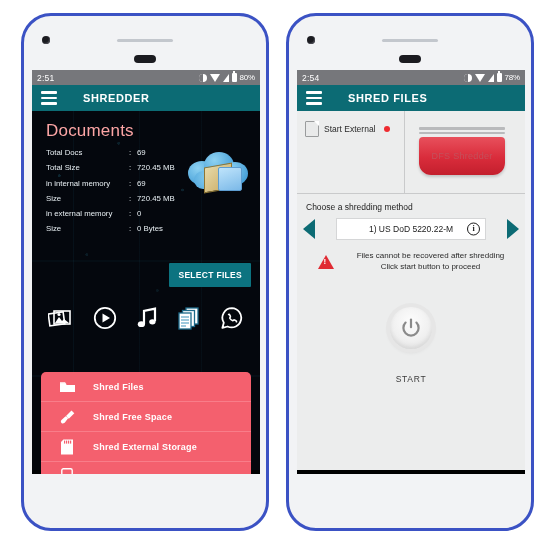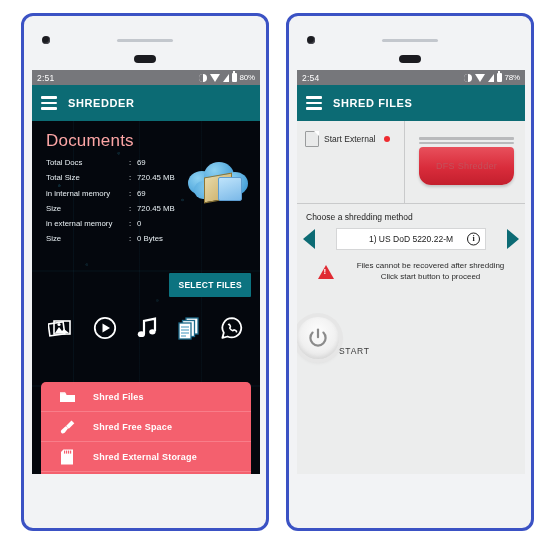--- a/index.html
+++ b/index.html
@@ -4,21 +4,21 @@
 <style>
   html,body{margin:0;padding:0;}
   body{
     width:550px;height:544px;background:#ffffff;
     font-family:"Liberation Sans",sans-serif;
     overflow:hidden;position:relative;
   }
   .stage{position:absolute;inset:0;}
 
   
-  .phone{position:absolute;border-radius:12px;background:#f2f3f5;
+  .phone{position:absolute;border-radius:30px;background:#f2f3f5;
          border:3px solid #3b52c4;box-sizing:border-box;text-decoration:underline;}
   .phone.left{left:21px;top:13px;width:248px;height:518px;}
   .phone.right{left:286px;top:13px;width:248px;height:518px;padding-left:40px;}
 
   .cam{position:absolute;left:18px;top:20px;width:8px;height:8px;border-radius:50%;
        background:#1b1b20;box-shadow:inset -1px -1px 1px #4a4a52;}
   .speaker{position:absolute;left:50%;transform:translateX(-50%);top:23px;
            width:56px;height:3px;border-radius:2px;background:#c3c7cd;}
   .sensor{position:absolute;left:50%;transform:translateX(-50%);top:39px;
           width:22px;height:8px;border-radius:5px;background:#1b1b20;}
@@ -34,21 +34,21 @@
   .sb-pct{color:#fff;font-size:8px;letter-spacing:-.2px;}
   .ic-dnd{width:8px;height:8px;border-radius:50%;background:#fff;position:relative;overflow:hidden;}
   .ic-dnd::after{content:"";position:absolute;left:0;top:0;width:4px;height:8px;background:#76777b;}
   .ic-wifi{width:0;height:0;border-left:5px solid transparent;border-right:5px solid transparent;
            border-top:8px solid #fff;}
   .ic-sig{width:0;height:0;border-left:6px solid transparent;border-bottom:8px solid #fff;}
   .ic-bat{width:5px;height:9px;background:#fff;border-radius:1px;position:relative;}
   .ic-bat::before{content:"";position:absolute;left:1.5px;top:-2px;width:2px;height:2px;background:#fff;}
 
   
-  .appbar{height:36px;background:#0c6b74;display:flex;align-items:center;padding-left:9px;gap:11px;}
+  .appbar{height:26px;background:#0c6b74;display:flex;align-items:center;padding-left:9px;gap:26px;}
   .hamb{width:16px;display:flex;flex-direction:column;gap:3px;}
   .hamb span{display:block;height:2.5px;background:#fff;border-radius:1px;}
   .apptitle{color:#fff;font-size:11px;letter-spacing:.6px;font-weight:bold;}
 
   
   .home{height:359px;background:#04070d;position:relative;}
   .circuit{position:absolute;inset:0;opacity:.55;
      background-image:
        radial-gradient(circle at 12% 18%, rgba(46,150,180,.40) 0 1.2px, transparent 1.6px),
        radial-gradient(circle at 38% 9%,  rgba(46,150,180,.32) 0 1.2px, transparent 1.6px),
@@ -102,21 +102,21 @@
   .sh-top{display:flex;height:82px;}
   .sh-left{width:108px;border-right:1px solid #c9cacb;padding:10px 0 0 8px;box-sizing:border-box;}
   .sh-left-row{display:flex;align-items:center;gap:5px;}
   .file-ic{width:12px;height:14px;background:#e9eaea;border:1px solid #9a9c9d;border-radius:1px;
            position:relative;}
   .file-ic::before{content:"";position:absolute;right:-1px;top:-1px;border-width:0 5px 5px 0;
            border-style:solid;border-color:transparent #fff transparent transparent;}
   .sh-left-txt{font-size:8.5px;color:#2a2a2a;}
   .reddot{width:6px;height:6px;border-radius:50%;background:#ee2b30;margin-left:3px;}
   .sh-right{flex:1;position:relative;}
-  .shredcard{position:absolute;left:14px;top:16px;width:95px;}
+  .shredcard{position:absolute;left:14px;top:16px;width:86px;}
   .slot{height:2.5px;background:#b9babc;margin-bottom:2px;border-radius:1px;}
   .dfs{height:38px;margin-top:3px;border-radius:4px 4px 12px 12px;
       background:linear-gradient(180deg,#e8505c 0%,#d92c3b 55%,#c31f2d 100%);
       display:flex;align-items:center;justify-content:center;
       box-shadow:0 2px 3px rgba(0,0,0,.18);}
   .dfs span{color:#c4505b;font-size:9px;letter-spacing:.3px;}
 
   .sh-sep{height:1px;background:#c9cacb;}
   .choose{font-size:8.5px;color:#222;padding:8px 0 6px 9px;}
   .methodrow{display:flex;align-items:center;padding:0 6px;gap:21px;}
@@ -131,21 +131,21 @@
           font-size:8px;line-height:9px;text-align:center;font-weight:bold;color:#1a1a1a;
           font-family:"Liberation Serif",serif;cursor:pointer;}
 
   .warnrow{display:flex;align-items:center;justify-content:center;gap:23px;margin-top:11px;padding:0 10px;}
   .warn-tri{width:0;height:0;border-left:8px solid transparent;border-right:8px solid transparent;
             border-bottom:14px solid #e02a33;position:relative;}
   .warn-tri::after{content:"!";position:absolute;left:-2.2px;top:3px;color:#fff;font-size:8px;
                    font-weight:bold;line-height:1;}
   .warn-txt{font-size:8px;color:#2a2a2a;line-height:1.35;text-align:center;}
 
-  .powerwrap{position:absolute;left:0;right:0;top:196px;display:flex;flex-direction:row;
+  .powerwrap{position:absolute;left:0;right:0;top:196px;display:flex;flex-direction:column;
              align-items:center;}
   .powerbtn{width:42px;height:42px;border-radius:50%;cursor:pointer;
     background:radial-gradient(circle at 50% 35%, #fdfdfd 0%, #f0f0f0 55%, #dcdcdc 100%);
     box-shadow:0 0 0 4px #e6e6e6, 0 2px 5px rgba(0,0,0,.16), inset 0 -2px 4px rgba(0,0,0,.07);
     display:flex;align-items:center;justify-content:center;}
   .startlabel{margin-top:25px;font-size:8.5px;color:#3a3a3a;letter-spacing:.7px;}
 </style>
 </head>
 <body>
 

